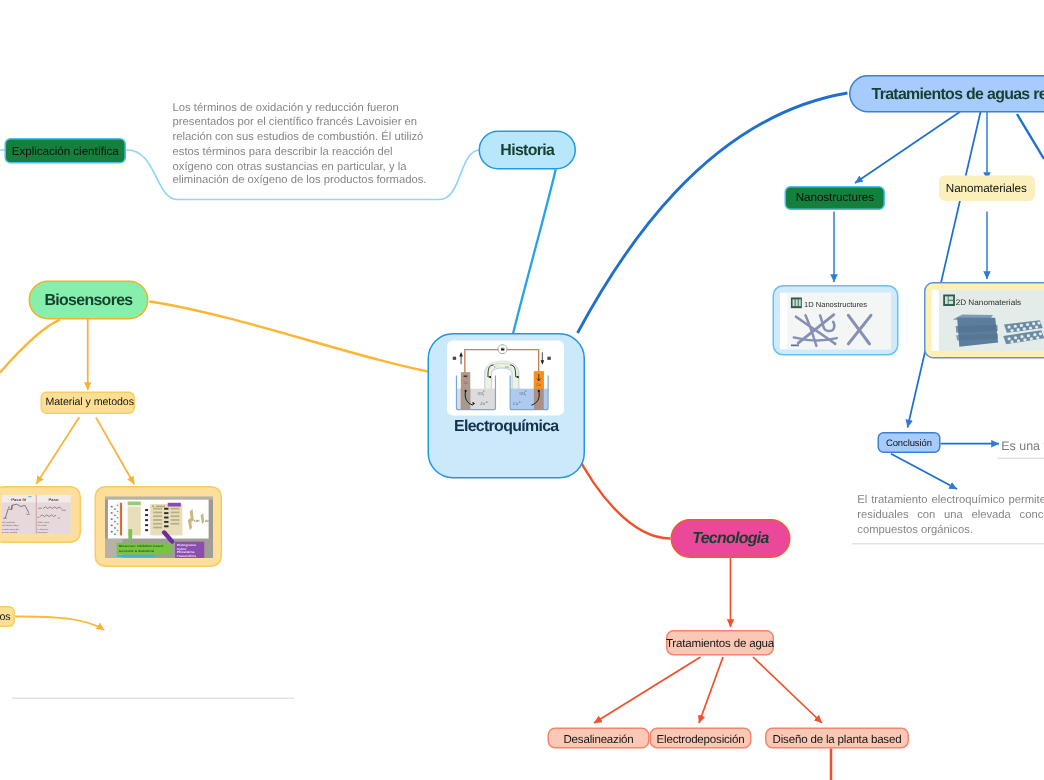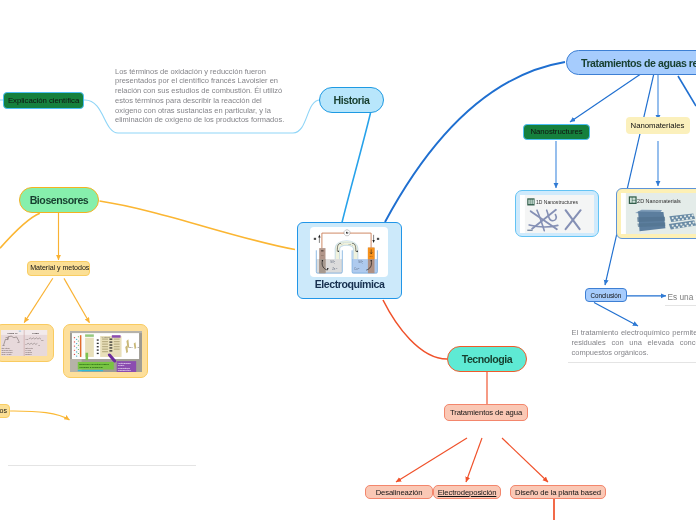--- a/index.html
+++ b/index.html
@@ -9,32 +9,32 @@
   svg.edges{position:absolute;left:0;top:0;width:696px;height:520px;pointer-events:none;}
   .node{position:absolute;box-sizing:border-box;display:flex;align-items:center;justify-content:center;
         white-space:nowrap;z-index:5;}
   .para{position:absolute;color:#85858a;font-size:7.5px;line-height:9.8px;z-index:6;}
   .rule{position:absolute;height:1px;background:#e4e4e4;z-index:4;}
 
   
   .pill{font-size:10.6px;font-weight:700;letter-spacing:-0.45px;color:#173f2f;border-radius:14px;}
   .pill-sky{background:#b8e6fb;border:1.5px solid #1e9ae3;}
   .pill-yel{background:#86efac;border:1.5px solid #f5b120;}
-  .pill-org{background:#5eead4;border:1.5px solid #f05a2a;}
+  .pill-org{background:#ec4899;border:1.5px solid #f05a2a;font-style:italic;}
   .pill-blu{background:#a6ccfd;border:1.5px solid #3d7fd4;}
 
   .box-sky{background:#15803d;border:1.25px solid #4cbef4;border-radius:4px;color:#111;font-size:7.8px;letter-spacing:-0.05px;}
   .box-yel{background:#fbdf95;border:1.1px solid #f9cd62;border-radius:4px;color:#141414;font-size:7.1px;letter-spacing:-0.05px;justify-content:flex-end;}
   .box-org{background:#fac8b5;border:1.1px solid #f3866c;border-radius:5px;color:#151515;font-size:7.7px;letter-spacing:-0.12px;}
   .box-blu{background:#a6ccfd;border:1.1px solid #3d7fd4;border-radius:4px;color:#111;font-size:6.3px;letter-spacing:-0.05px;}
   .box-pyel{background:#fbf0bc;border:0;border-radius:4px;color:#111;font-size:7.8px;letter-spacing:-0.05px;}
 
   
-  #central{position:absolute;left:297px;top:222px;width:105px;height:77px;background:#cce9fa;
-           border:1.6px solid #2196e8;border-radius:6px;display:block;z-index:5;box-sizing:border-box;}
+  #central{position:absolute;left:285px;top:222px;width:105px;height:97px;background:#cce9fa;
+           border:1.6px solid #2196e8;border-radius:17px;display:block;z-index:5;box-sizing:border-box;}
   #central .imgwrap{position:absolute;left:12.4px;top:4.4px;width:78px;height:50px;background:#fff;border-radius:4px;
                     display:flex;align-items:center;justify-content:center;}
   #central .title{position:absolute;left:0;top:55px;width:100%;text-align:center;
                   font-size:10.6px;font-weight:700;color:#17304f;letter-spacing:-0.45px;}
 
   
   .imgcard{position:absolute;box-sizing:border-box;z-index:5;overflow:hidden;}
   .card-yel{background:#fddf9b;border:1px solid #f9cb60;border-radius:7px;padding:3px;}
   .card-sky{background:#cfeafc;border:1.3px solid #63c3f4;border-radius:7px;padding:3px;}
   .card-pyel{background:#fdf0b5;border:1px solid #5d94d8;border-radius:6px;padding:3px;}
@@ -135,28 +135,28 @@
   <div class="para" style="left:667.5px;top:291.8px;width:60px;font-size:8.3px;line-height:11px;color:#7d7d7d;">Es una t</div>
   <div class="rule" style="left:665px;top:304.5px;width:45px;"></div>
 
   <div class="para" style="left:571.5px;top:328px;width:169px;text-align:justify;">El tratamiento electroquímico permite tratar aguas residuales con una elevada concentración de compuestos orgánicos.</div>
   <div class="rule" style="left:568px;top:361.5px;width:152px;"></div>
 
   <div class="node pill pill-org" style="left:447px;top:346px;width:80px;height:26px;">
     <span>Tecnologia</span>
   </div>
 
-  <div class="node box-org" style="left:444px;top:404px;width:84px;height:17px;">
+  <div class="node box-org" style="left:444px;top:420px;width:72px;height:17px;">
     <span>Tratamientos de agua</span>
   </div>
 
   <div class="node box-org" style="left:365px;top:485px;width:68px;height:14px;">
     <span>Desalineazión</span>
   </div>
-  <div class="node box-org" style="left:433px;top:485px;width:68px;height:14px;text-decoration:underline;">
+  <div class="node box-org" style="left:433px;top:485px;width:68px;height:14px;">
     <span>Electrodeposición</span>
   </div>
   <div class="node box-org" style="left:510px;top:485px;width:96px;height:14px;">
     <span>Diseño de la planta based</span>
   </div>
 
   <div class="node box-yel" style="left:-18px;top:403.8px;width:28px;height:14.2px;justify-content:flex-end;padding-right:2px;overflow:hidden;">
     <span>Resultados</span>
   </div>
 

